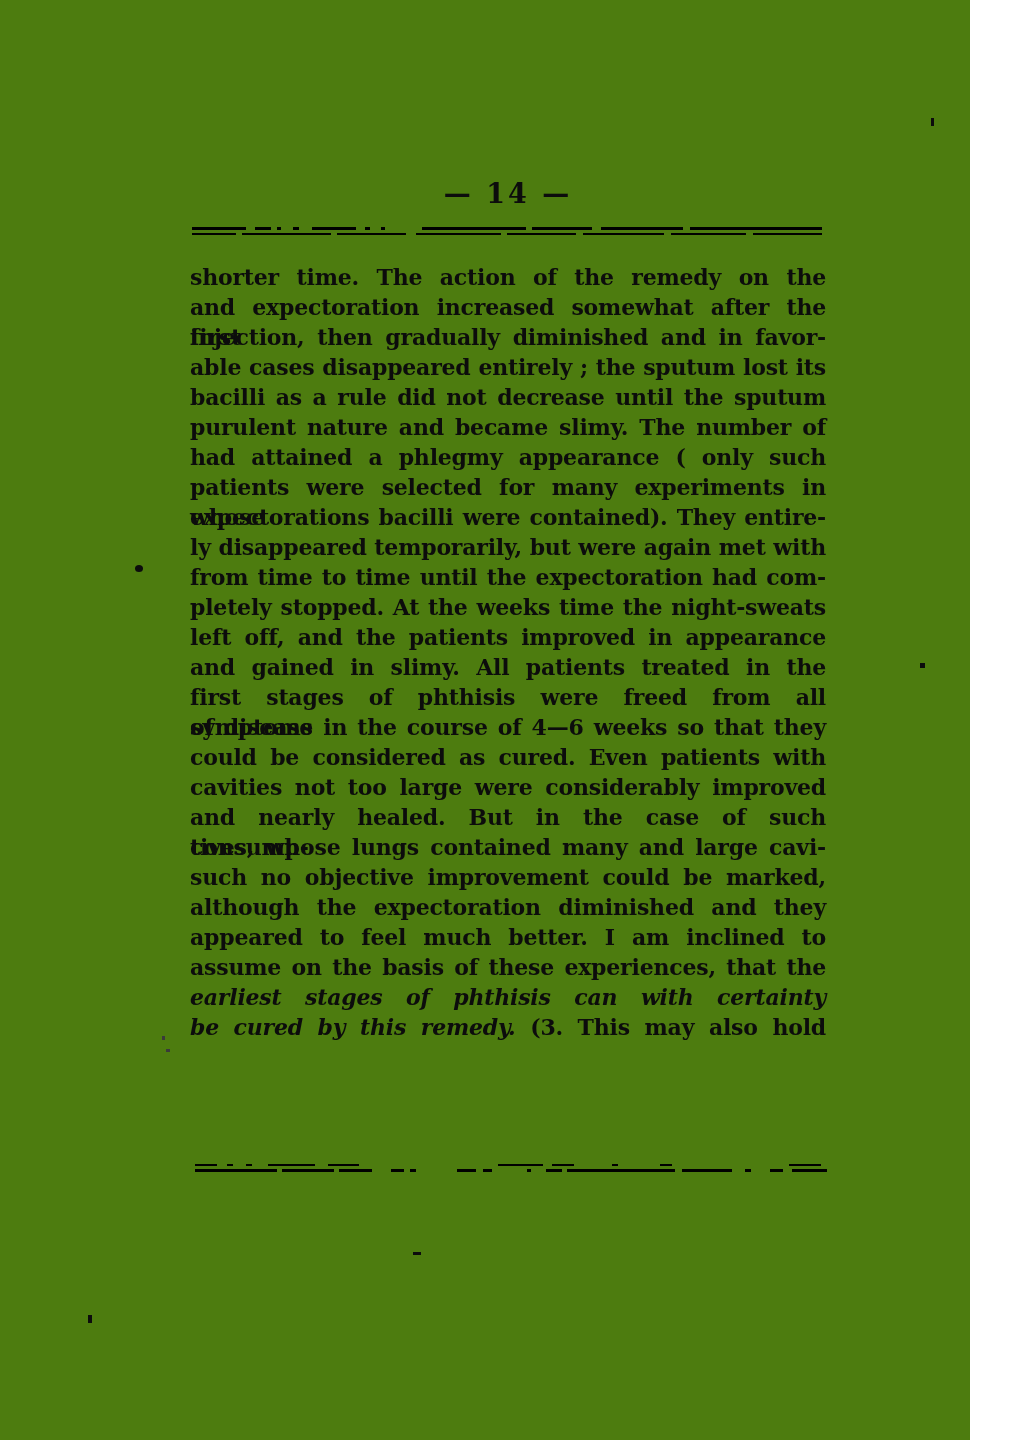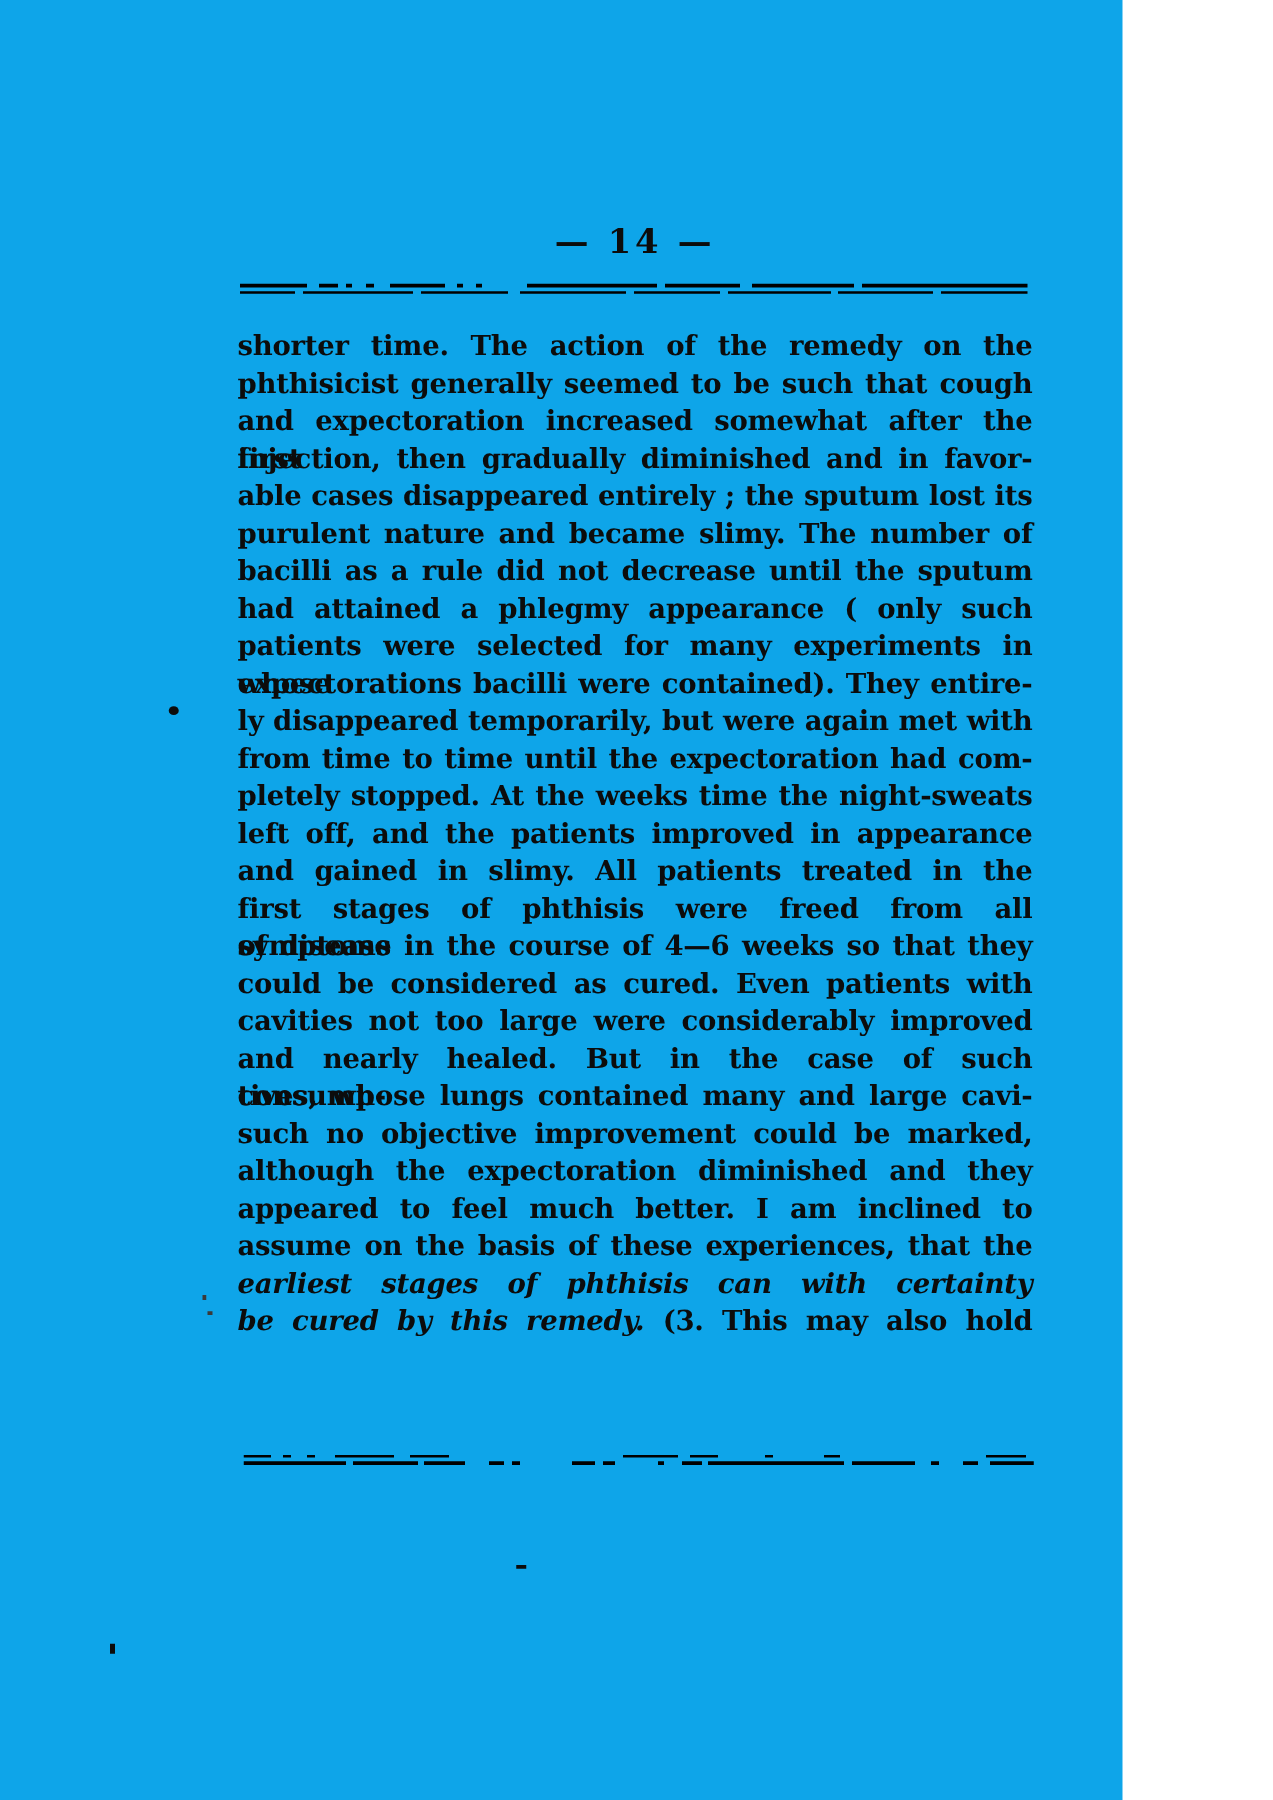--- a/index.html
+++ b/index.html
@@ -1,20 +1,20 @@
 <!DOCTYPE html>
 <html><head>
 <meta charset="utf-8">
 <style>
   html, body { margin: 0; padding: 0; background: #ffffff; }
   .page {
     position: relative;
-    width: 898px;
+    width: 970px;
     height: 1440px;
-    background: #0ea5e9;
+    background: #4d7c0f;
     font-family: "DejaVu Serif", serif;
     color: #0c0c0c;
     overflow: hidden;
   }
   
   .pageno {
     position: absolute;
     top: 178px;
     left: 190px;
     width: 636px;
@@ -113,26 +113,25 @@
 
   <div class="pageno">— 14 —</div>
 
   <div class="rule rule-top">
     <div class="rl ra"></div>
     <div class="rl rb"></div>
   </div>
 
   <div class="textblock">
     <div class="line">shorter time.  The action of the remedy on the</div>
-    <div class="line">phthisicist generally seemed to be such that cough</div>
     <div class="line">and expectoration increased somewhat after the first</div>
     <div class="line">injection, then gradually diminished and in favor-</div>
     <div class="line">able cases disappeared entirely ;  the sputum lost its</div>
+    <div class="line">bacilli as a rule did not decrease until the sputum</div>
     <div class="line">purulent nature and became slimy.  The number of</div>
-    <div class="line">bacilli as a rule did not decrease until the sputum</div>
     <div class="line">had attained a phlegmy appearance ( only such</div>
     <div class="line">patients were selected for many experiments in whose</div>
     <div class="line">expectorations bacilli were contained).  They entire-</div>
     <div class="line">ly disappeared temporarily, but were again met with</div>
     <div class="line">from time to time until the expectoration had com-</div>
     <div class="line">pletely stopped.  At the weeks time the night-sweats</div>
     <div class="line">left off, and the patients improved in appearance</div>
     <div class="line">and gained in slimy.  All patients treated in the</div>
     <div class="line">first stages of phthisis were freed from all symptoms</div>
     <div class="line">of disease in the course of 4—6 weeks so that they</div>

